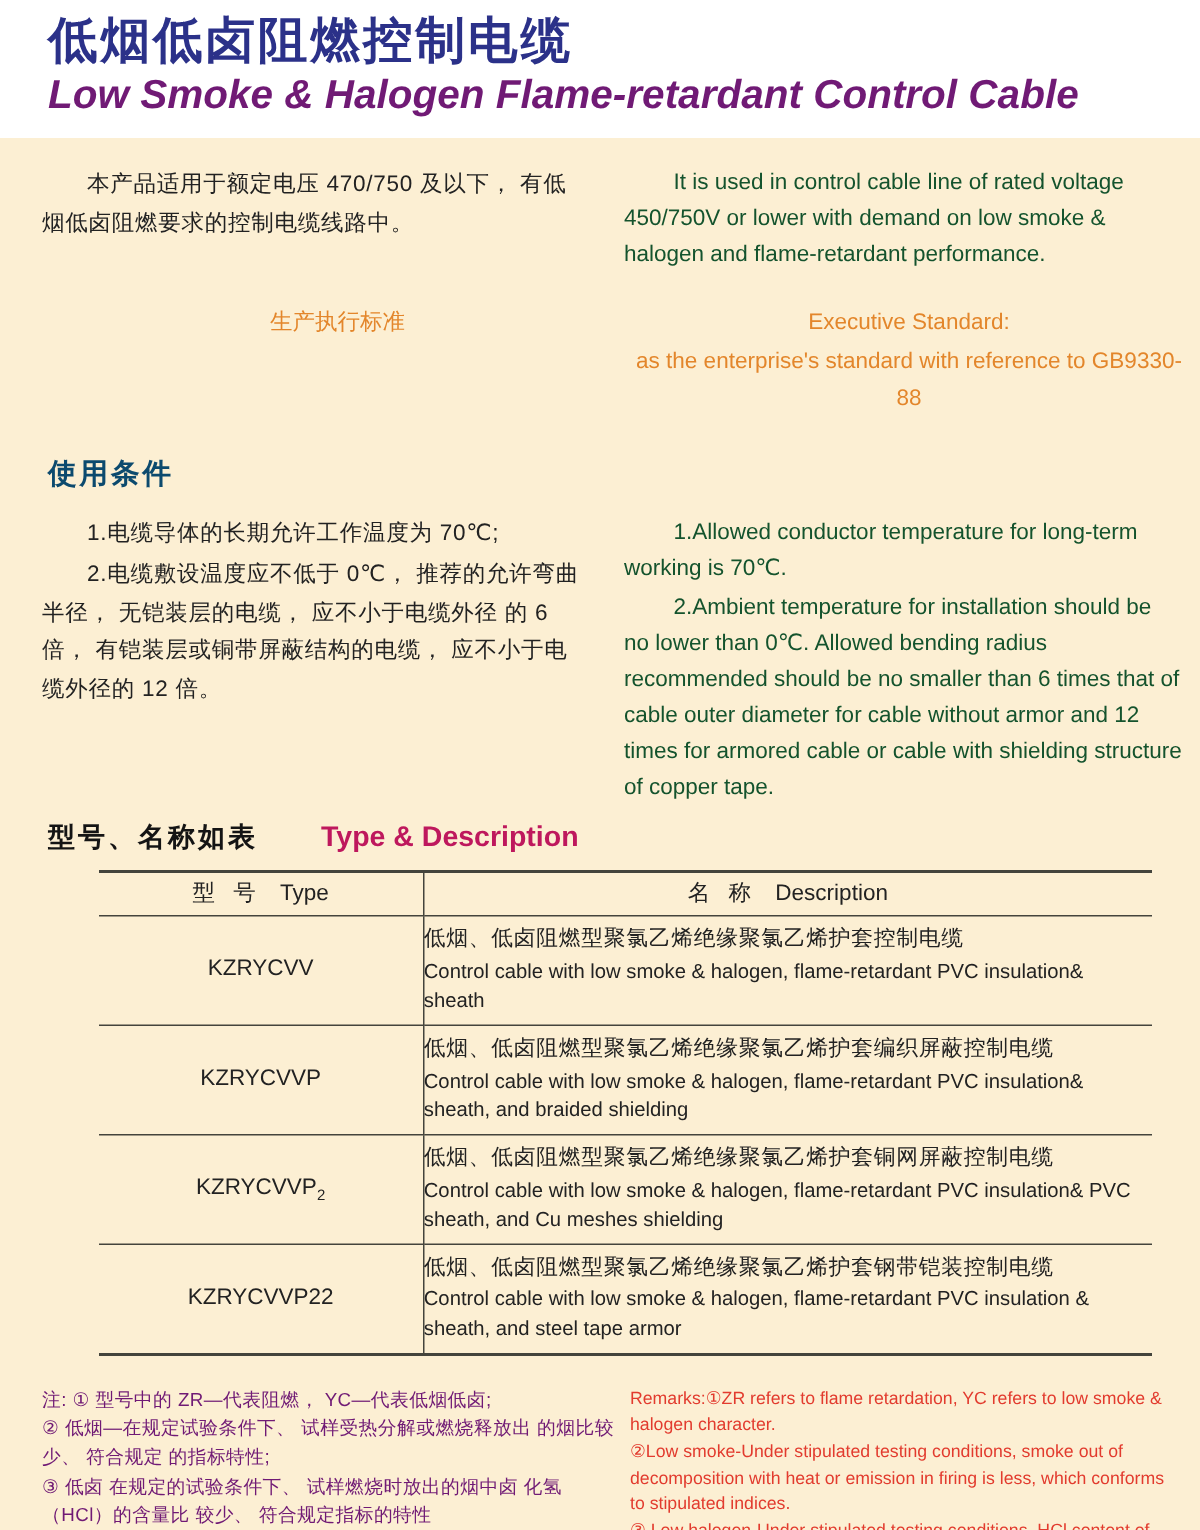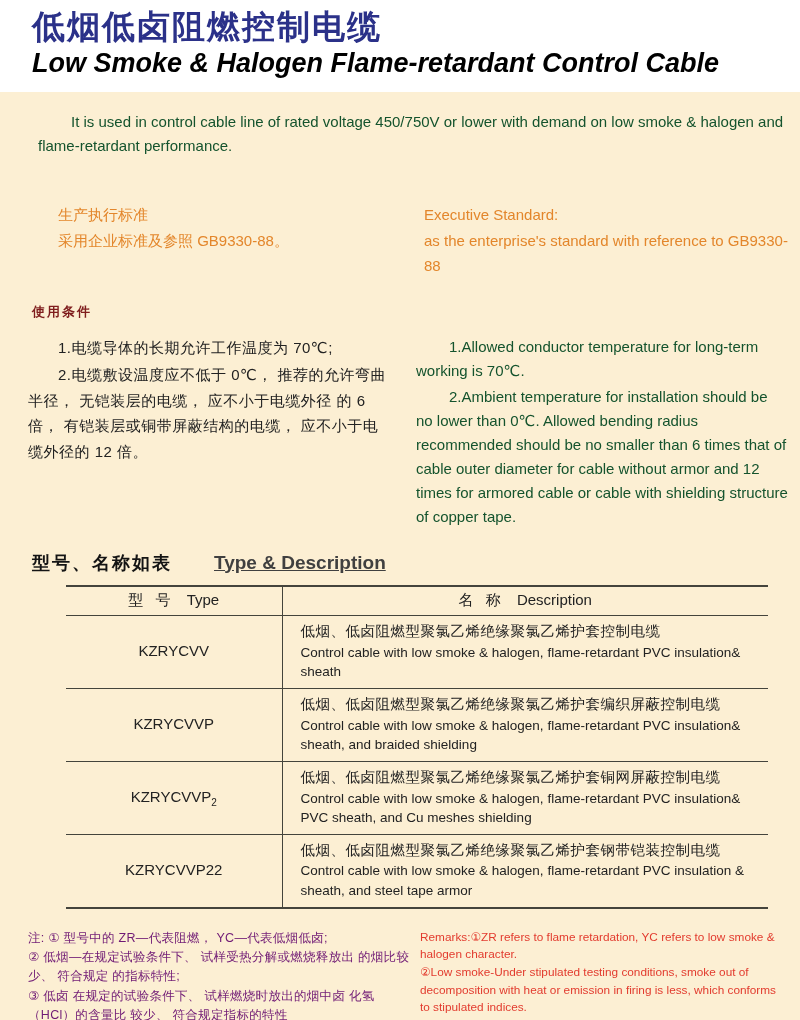--- a/index.html
+++ b/index.html
@@ -25,21 +25,21 @@
     font-size: 33px;
     font-weight: 700;
     color: #2b3189;
     letter-spacing: 2px;
     line-height: 1.25;
   }
   .title-en {
     font-size: 27px;
     font-weight: 700;
     font-style: italic;
-    color: #000000;
+    color: #701a75;
     letter-spacing: 0px;
     line-height: 1.1;
     margin-top: 2px;
   }
 
   
   .body { padding: 18px 12px 0 28px; }
 
   .two-col { display: flex; }
   .col-left  { width: 378px; flex: 0 0 378px; padding-right: 14px; }
@@ -54,62 +54,61 @@
     letter-spacing: 0.5px;
   }
   .p-en {
     font-size: 15px;
     color: #14532d;
     line-height: 1.6;
     text-indent: 2.2em;
   }
 
   .standards-row { margin-top: 12px; min-height: 48px; }
-  .orange { color: #e3862b; font-size: 15px; line-height: 1.7; }
+  .orange { color: #e3862b; font-size: 15px; line-height: 1.7; text-align: center; }
   .standards-cn { padding-left: 30px; }
   .standards-en { padding-left: 18px; }
 
   .heads-row { margin-top: 24px; align-items: baseline; }
   .h-cn {
-    font-size: 13px;
-    font-weight: 700;
-    color: #7f1d1d;
+    font-size: 19px;
+    font-weight: 700;
+    color: #0c4a6e;
     letter-spacing: 2px;
     padding-left: 4px;
   }
   .h-en {
     font-size: 21px;
     font-weight: 700;
     color: #1c2f96;
     padding-left: 18px;
     letter-spacing: 0.5px;
   }
 
   .conditions-row { margin-top: 14px; min-height: 148px; }
   .cond-item { margin-bottom: 2px; }
 
   .type-head-row {
-    margin-top: 20px;
+    margin-top: 7px;
     display: flex;
     align-items: baseline;
     padding-left: 4px;
     text-align: right;
   }
   .type-head-cn {
     font-size: 18px;
     font-weight: 700;
     color: #141414;
     letter-spacing: 2px;
   }
   .type-head-en {
     font-size: 19px;
     font-weight: 700;
-    color: #404040;
+    color: #be185d;
     margin-left: 42px;
-    text-decoration: underline;
   }
 
   
   table.spec {
     border-collapse: collapse;
     width: 702px;
     margin: 10px 0 0 38px;
     border-top: 2px solid #44443c;
     border-bottom: 2px solid #44443c;
   }
@@ -128,21 +127,21 @@
     font-size: 15px;
     color: #222222;
   }
   .th-cn { letter-spacing: 4px; }
   .th-en { margin-left: 8px; letter-spacing: 0; }
   td.cell-type {
     font-size: 15px;
     color: #222222;
   }
   td.cell-type sub { font-size: 10px; }
-  td.cell-desc { padding: 5px 8px 6px 18px; }
+  td.cell-desc { padding: 5px 8px 6px 0; }
   .desc-cn {
     font-size: 14.5px;
     color: #222222;
     line-height: 1.5;
     letter-spacing: 0.5px;
   }
   .desc-en {
     font-size: 13.5px;
     color: #222222;
     line-height: 1.45;
@@ -170,29 +169,31 @@
 <div class="page">
 
   <div class="header">
     <div class="title-cn">低烟低卤阻燃控制电缆</div>
     <div class="title-en">Low Smoke &amp; Halogen Flame-retardant Control Cable</div>
   </div>
 
   <div class="body">
 
     <div class="two-col intro-row">
+      <div class="col-left">
+        <p class="p-cn">本产品适用于额定电压 470/750 及以下， 有低烟低卤阻燃要求的控制电缆线路中。</p>
+      </div>
       <div class="col-right">
         <p class="p-en">It is used in control cable line of rated voltage 450/750V or lower with demand on low smoke &amp; halogen and flame-retardant performance.</p>
       </div>
     </div>
 
     <div class="two-col standards-row">
       <div class="col-left standards-cn">
         <div class="orange">生产执行标准</div>
-        <div class="orange">采用企业标准及参照 GB9330-88。</div>
       </div>
       <div class="col-right standards-en">
         <div class="orange">Executive Standard:</div>
         <div class="orange">as the enterprise's standard with reference to GB9330-88</div>
       </div>
     </div>
 
     <div class="two-col heads-row">
       <div class="col-left">
         <div class="h-cn">使用条件</div>

